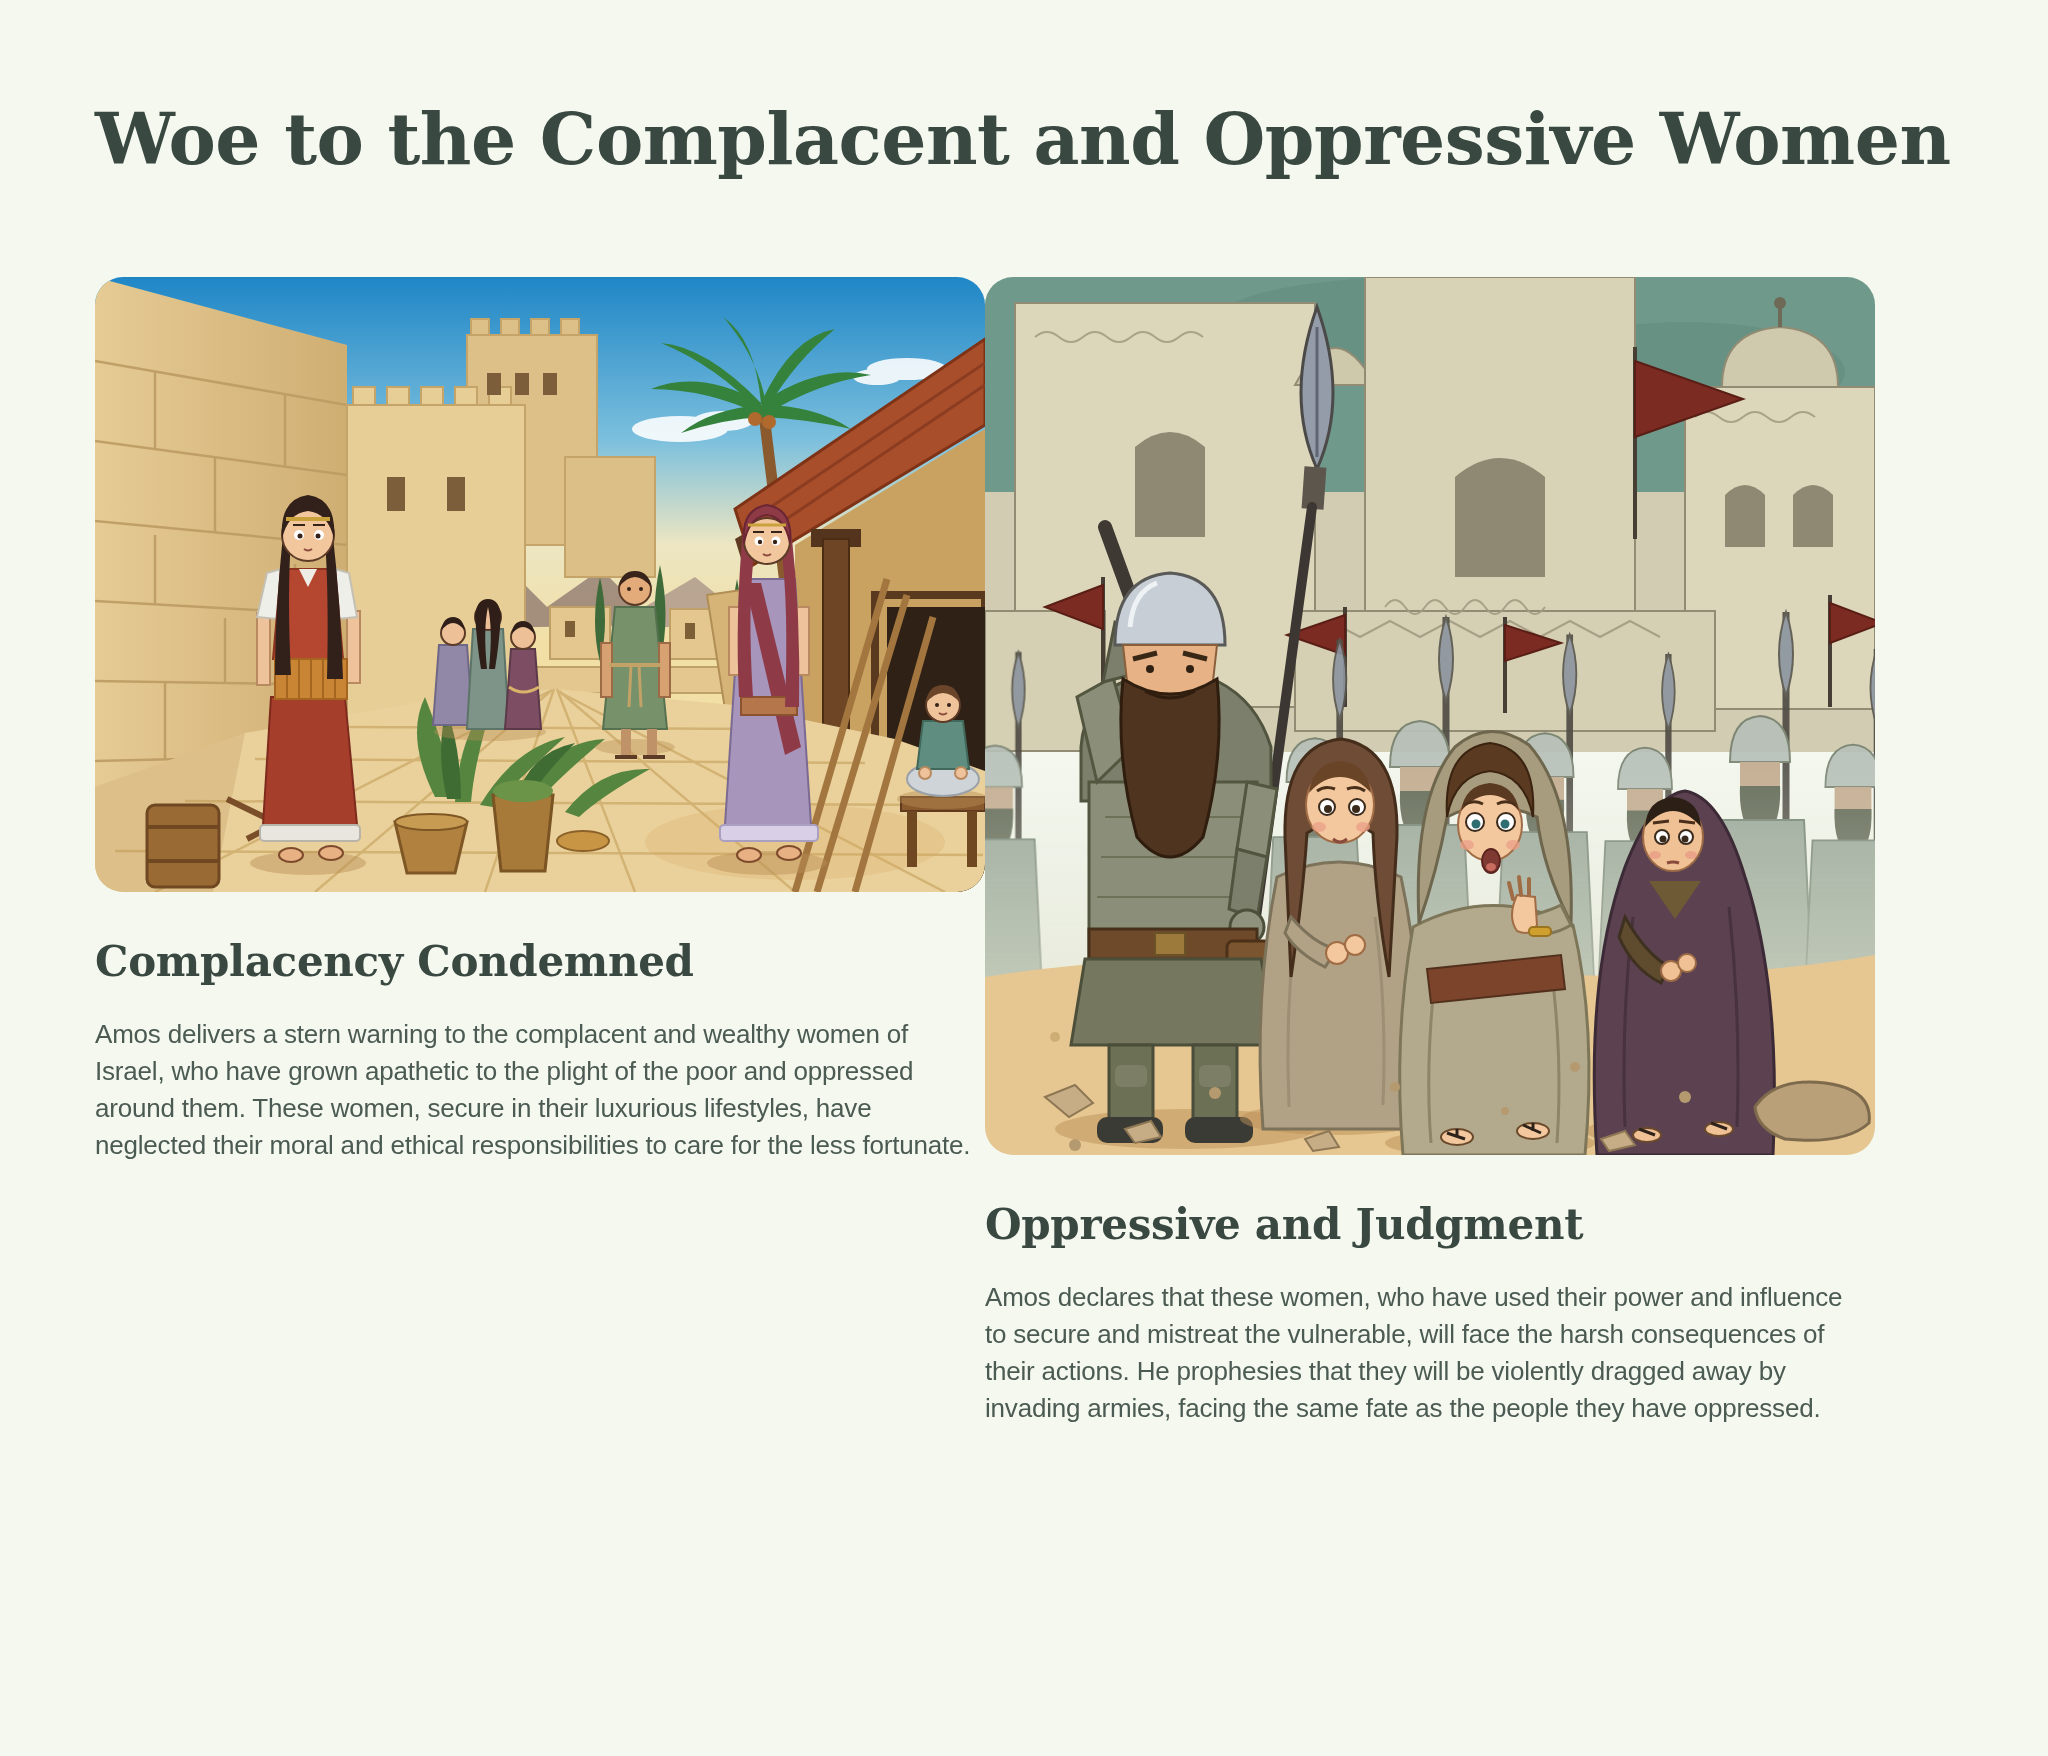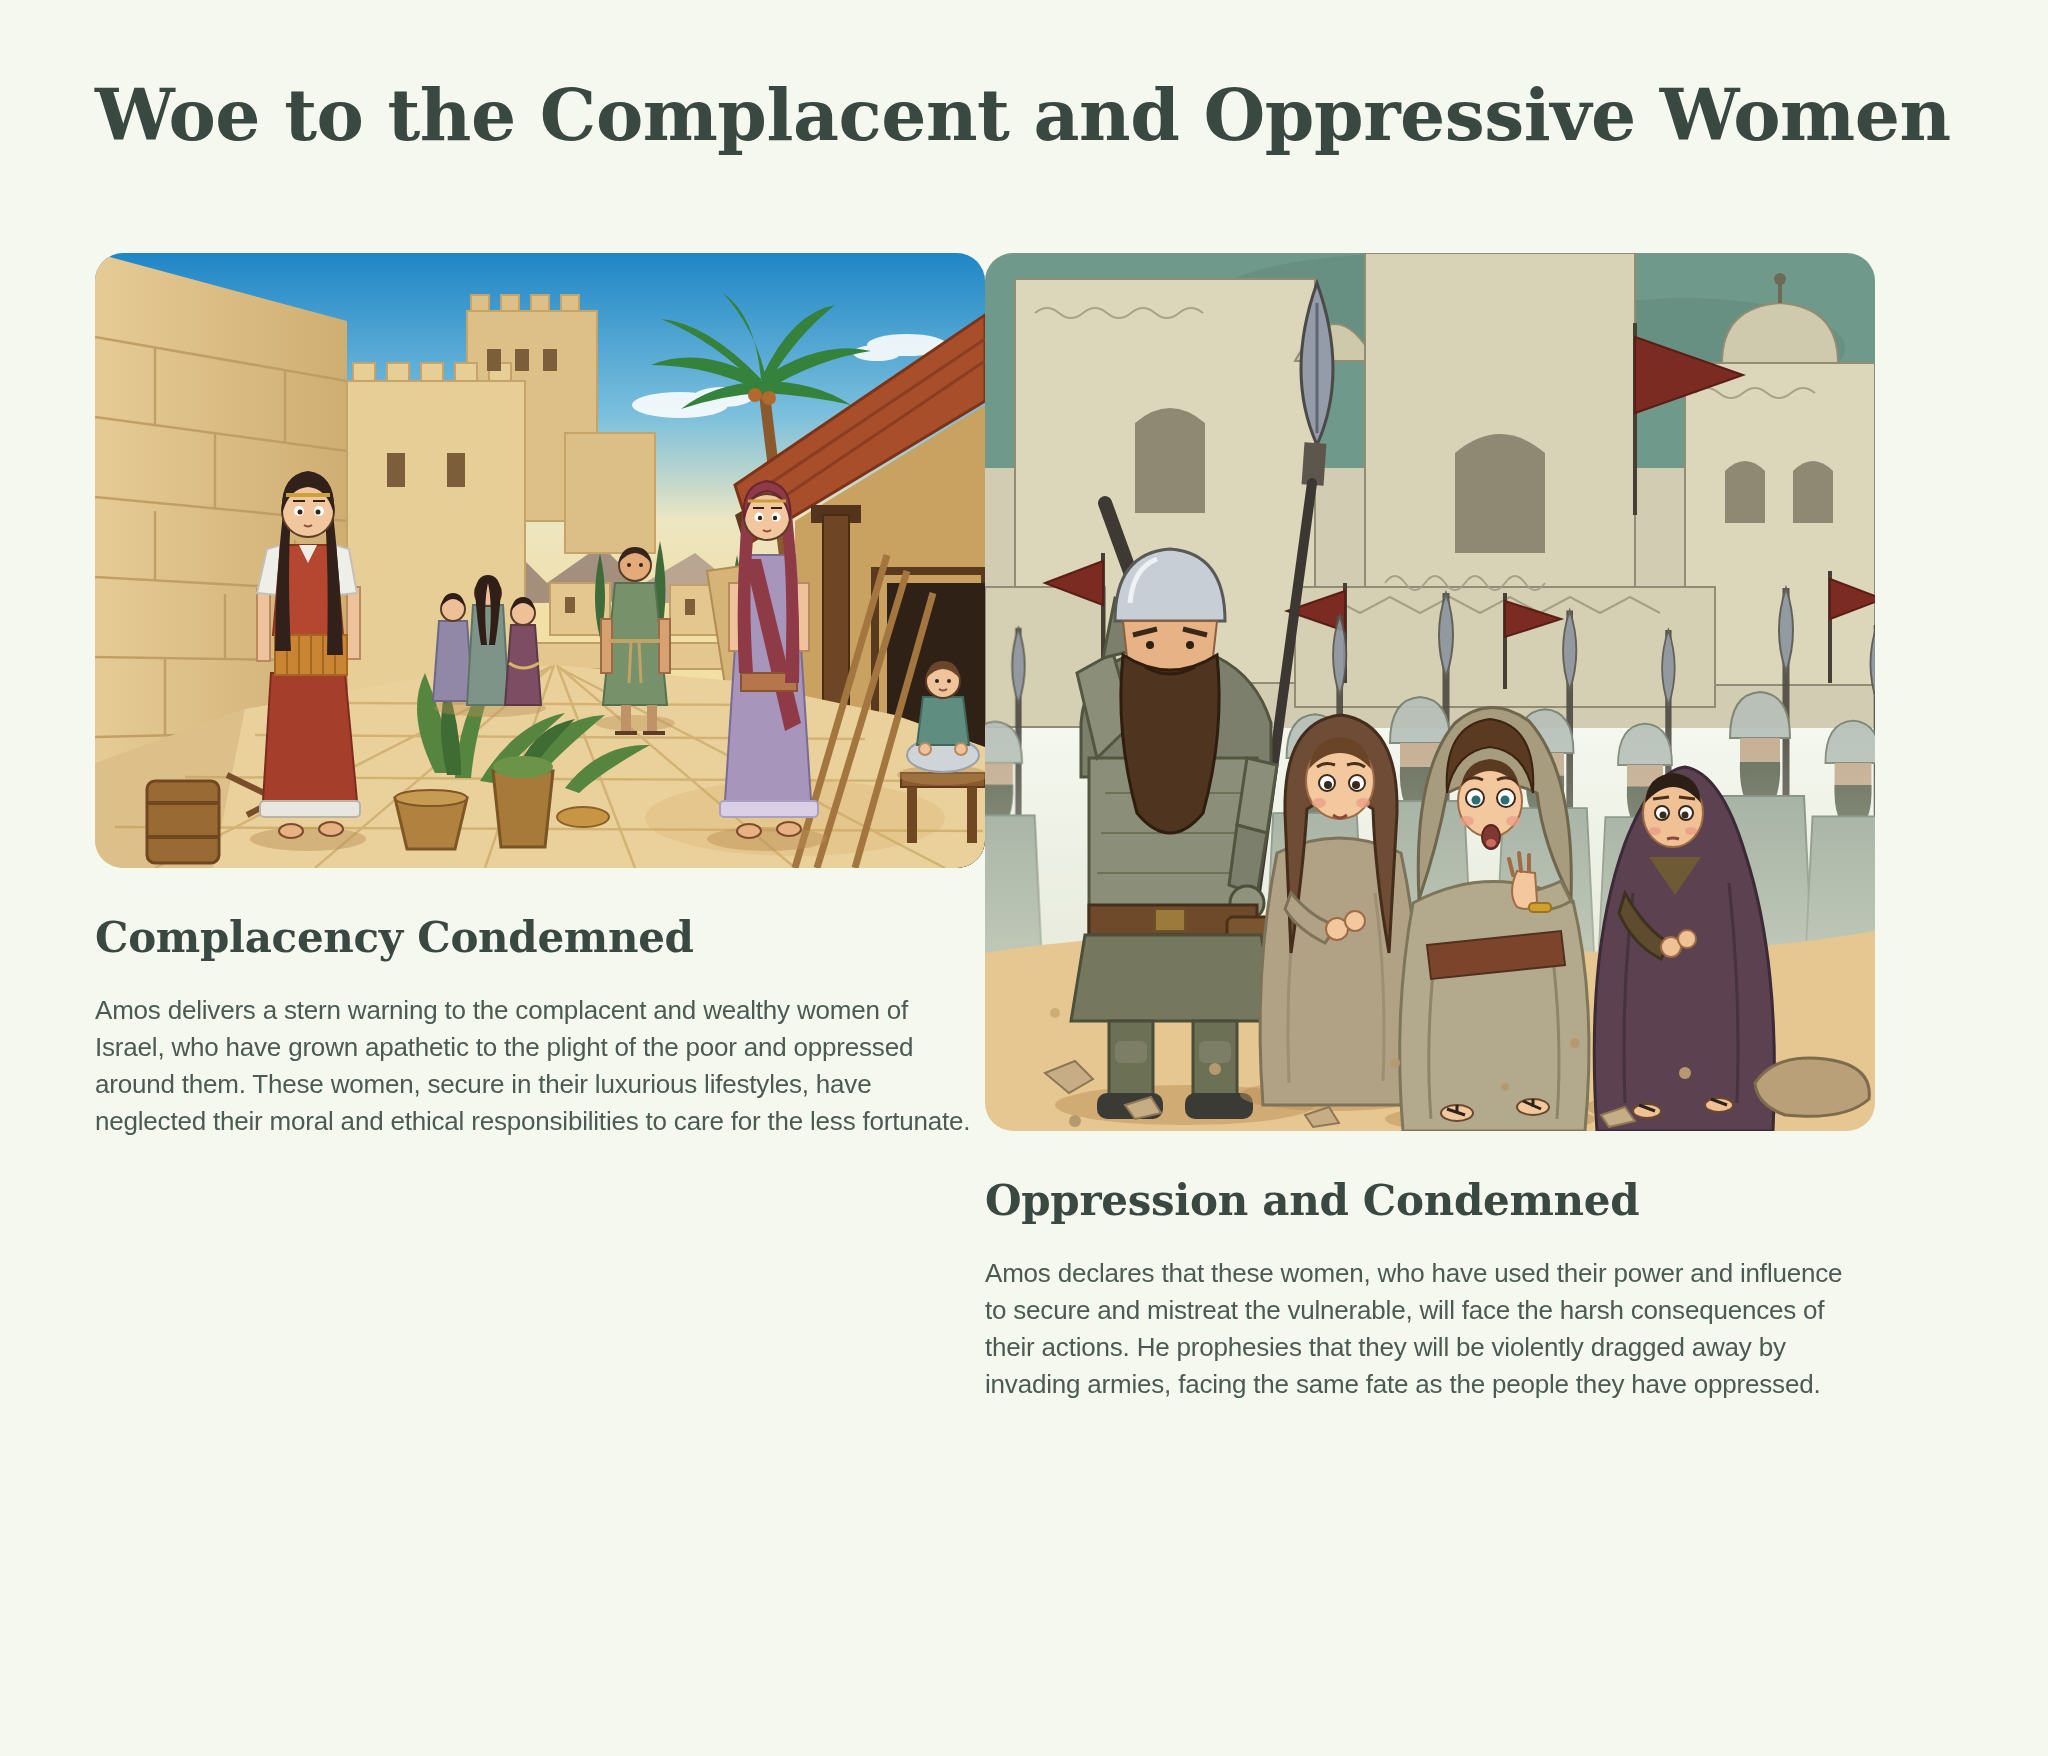--- a/index.html
+++ b/index.html
@@ -3,21 +3,21 @@
 <meta charset="utf-8">
 <style>
   html,body{margin:0;padding:0;}
   body{
     width:2048px;height:1756px;
     background:#f4f8ef;
     font-family:"Liberation Sans",sans-serif;
     color:#4b5a52;
     overflow:hidden;
   }
-  .page{padding:64px 95px 0 95px;}
+  .page{padding:64px 95px 0 95px;margin-top:24px;}
   h1.title{
     font-family:"DejaVu Serif","Liberation Serif",serif;
     font-weight:700;
     color:#3a4842;
     font-size:71px;
     line-height:1.45;
     margin:0;
     letter-spacing:-0.5px;
   }
   .title-line{display:block;}
@@ -512,18 +512,18 @@
           <g fill="#b59a70">
             <circle cx="230" cy="816" r="6"></circle>
               <circle cx="410" cy="810" r="5"></circle>
               <circle cx="590" cy="790" r="5"></circle>
             <circle cx="700" cy="820" r="6"></circle>
               <circle cx="90" cy="868" r="6"></circle>
               <circle cx="520" cy="834" r="4"></circle>
           </g>
         </svg>
       </figure>
-      <h2 class="section-heading">Oppression and Condemned</h2>
+      <h2 class="section-heading">Oppressive and Judgment</h2>
       <p class="section-body">Amos declares that these women, who have used their power and influence to secure and mistreat the vulnerable, will face the harsh consequences of their actions. He prophesies that they will be violently dragged away by invading armies, facing the same fate as the people they have oppressed.</p>
     </section>
 
   </div>
 </main>
 
 </body></html>

